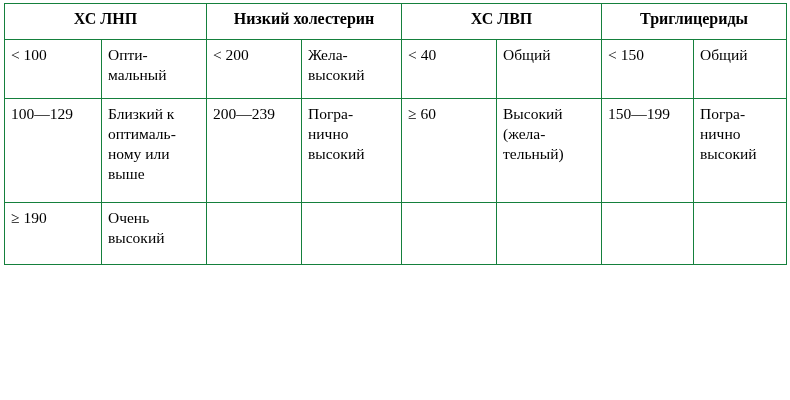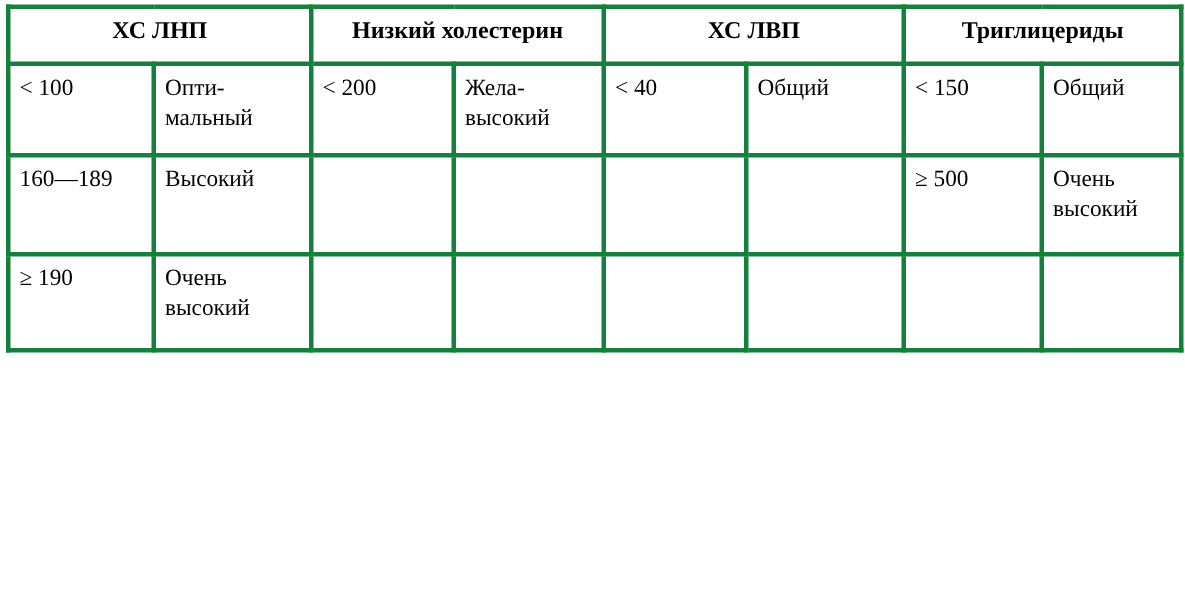--- a/index.html
+++ b/index.html
@@ -21,21 +21,21 @@
     background: #ffffff;
   }
   table.chol {
     border-collapse: collapse;
     table-layout: fixed;
     width: 782px;
     margin: 3px 0 0 4px;
     background: #ffffff;
   }
   table.chol td, table.chol th {
-    border: 3px solid #15803d;
+    border: 1px solid #15803d;
     vertical-align: top;
     padding: 5px 6px 6px 6px;
     font-size: 15.5px;
     line-height: 1.30;
     font-weight: normal;
     text-align: left;
   }
   table.chol th {
     text-align: center;
     font-weight: bold;
@@ -88,29 +88,32 @@
         <td>Опти-
 мальный</td>
         <td>&lt; 200</td>
         <td>Жела-
 высокий</td>
         <td>&lt; 40</td>
         <td>Общий</td>
         <td>&lt; 150</td>
         <td>Общий</td>
       </tr>
-      <tr class="r4">
-        <td>160—189</td>
-        <td>Высокий</td>
-        <td></td>
-        <td></td>
-        <td></td>
-        <td></td>
-        <td>≥ 500</td>
-        <td>Очень высокий</td>
+      <tr class="r2">
+        <td>100—129</td>
+        <td>Близкий к оптималь-ному или выше</td>
+        <td>200—239</td>
+        <td>Погра-
+нично высокий</td>
+        <td>≥ 60</td>
+        <td>Высокий (жела-
+тельный)</td>
+        <td>150—199</td>
+        <td>Погра-
+нично высокий</td>
       </tr>
       <tr class="r5">
         <td>≥ 190</td>
         <td>Очень высокий</td>
         <td></td>
         <td></td>
         <td></td>
         <td></td>
         <td></td>
         <td></td>

